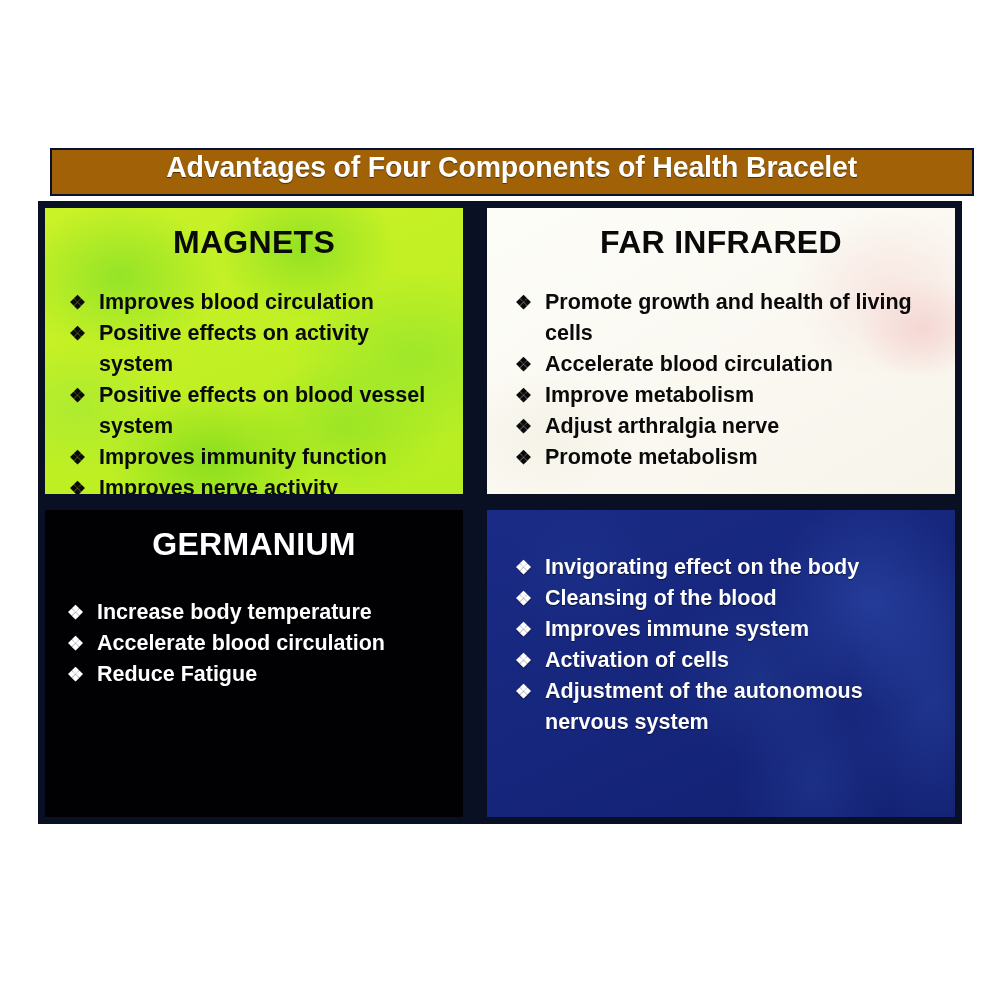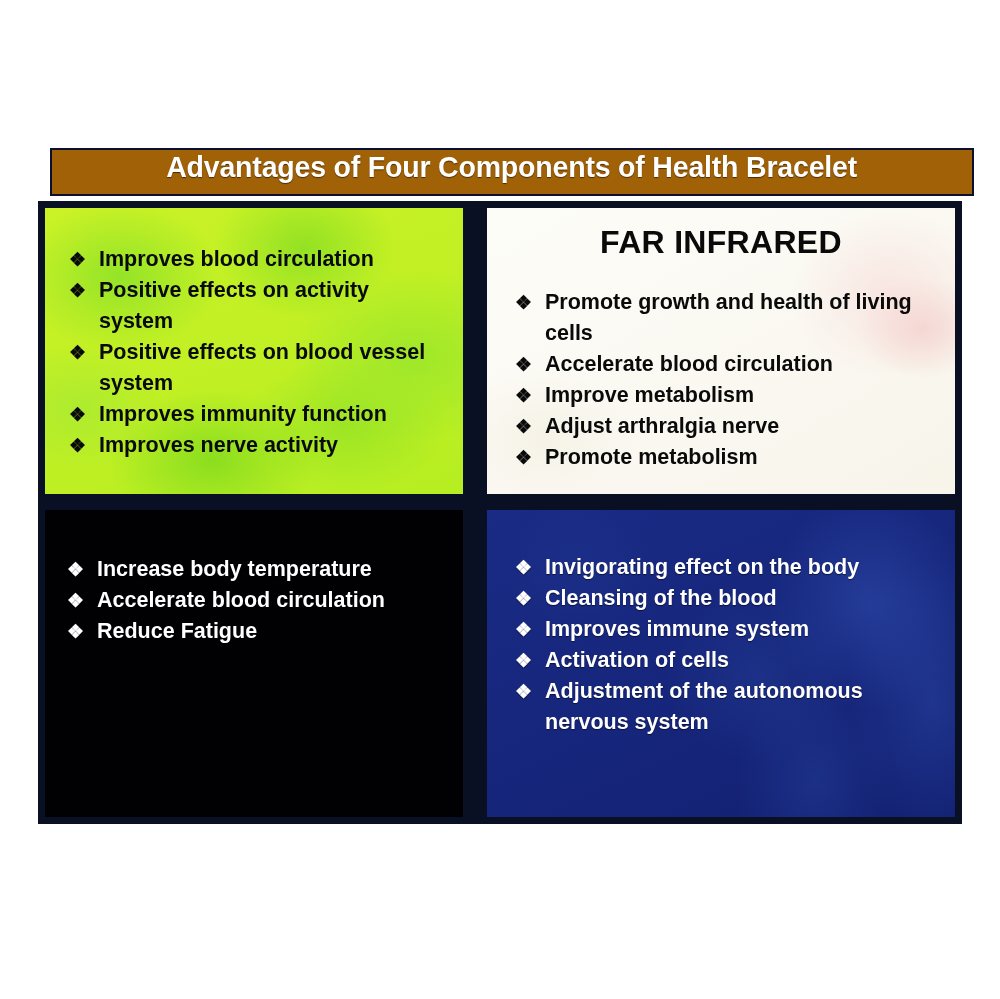--- a/index.html
+++ b/index.html
@@ -159,20 +159,21 @@
 <div class="infographic">
 
   <div class="title-bar">
     <div class="title-text">Advantages of Four Components of Health Bracelet</div>
   </div>
 
   <div class="grid-backdrop"></div>
 
   <div class="panel p-magnets">
     <div class="panel-inner">
+      <div class="panel-heading heading-dark">MAGNETS</div>
       <ul class="bullet-list list-magnets">
         <li class="bullet-item text-dark">
           <span class="bullet-icon">❖</span>
           <span class="bullet-label">Improves blood circulation</span>
         </li>
         <li class="bullet-item text-dark">
           <span class="bullet-icon">❖</span>
           <span class="bullet-label">Positive effects  on activity system</span>
         </li>
         <li class="bullet-item text-dark">
@@ -214,20 +215,21 @@
         <li class="bullet-item text-dark">
           <span class="bullet-icon">❖</span>
           <span class="bullet-label">Promote metabolism</span>
         </li>
       </ul>
     </div>
   </div>
 
   <div class="panel p-germanium">
     <div class="panel-inner">
+      <div class="panel-heading heading-light">GERMANIUM</div>
       <ul class="bullet-list list-germanium">
         <li class="bullet-item text-light">
           <span class="bullet-icon">❖</span>
           <span class="bullet-label">Increase body temperature</span>
         </li>
         <li class="bullet-item text-light">
           <span class="bullet-icon">❖</span>
           <span class="bullet-label">Accelerate blood circulation</span>
         </li>
         <li class="bullet-item text-light">

